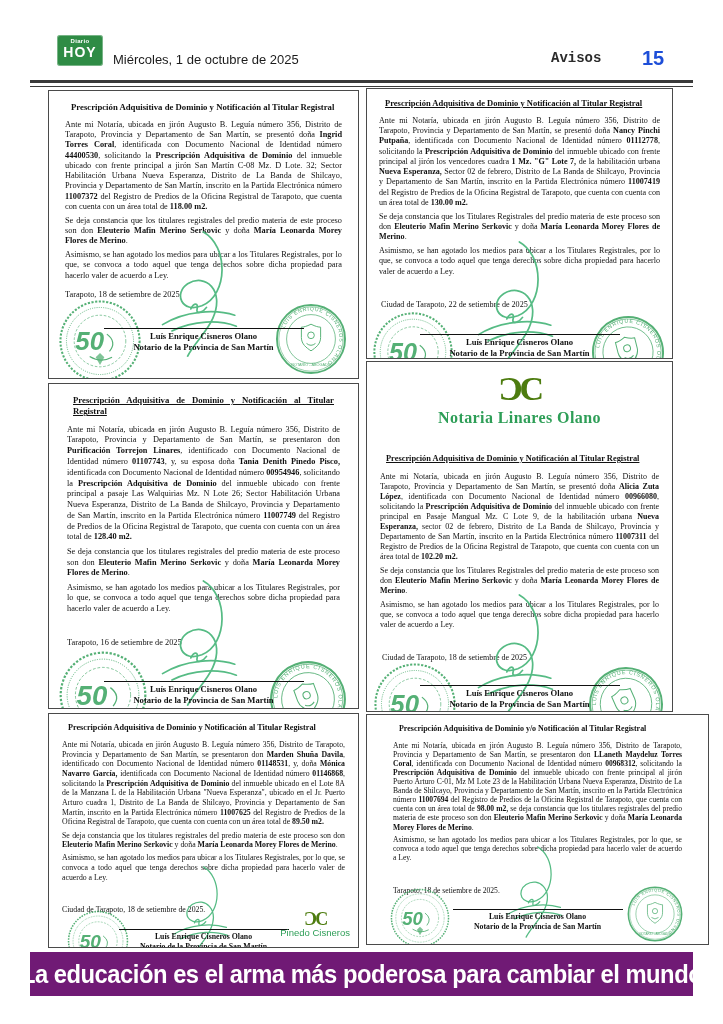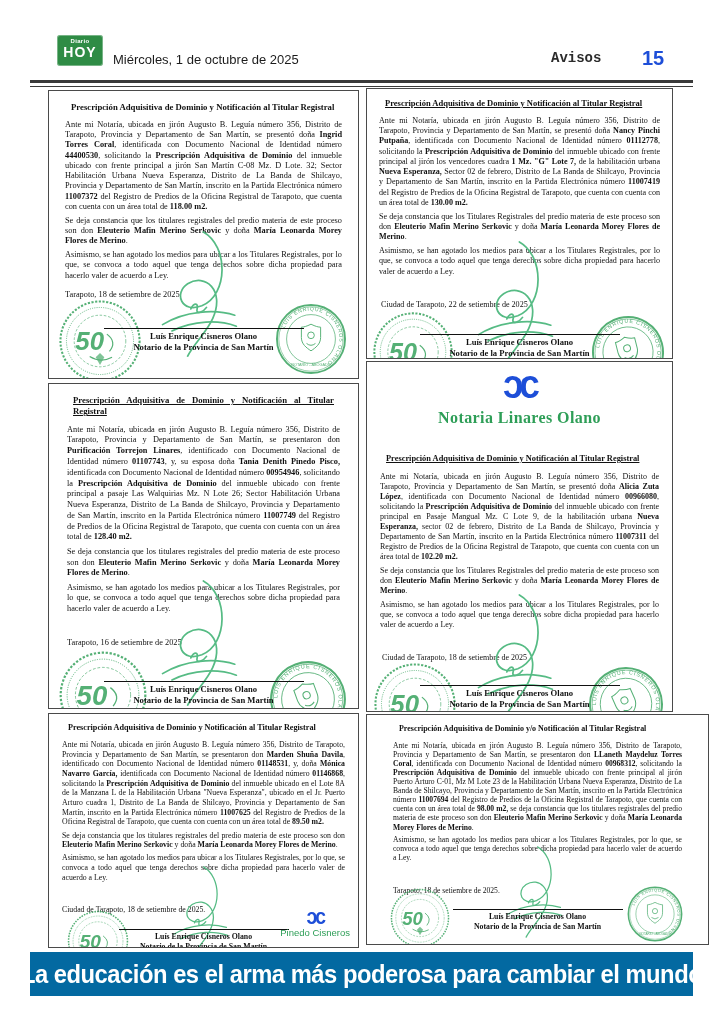--- a/index.html
+++ b/index.html
@@ -54,30 +54,30 @@
   #box3 .sig-block{top:30px;}
   #box4 .sig-block{top:20px;}
   #box5 .sig-block,#box6 .sig-block{top:12px;width:170px;font-size:7.8px;}
   .seal{position:absolute;color:#38a35e;opacity:.85;}
   .squig{position:absolute;left:50%;transform:translateX(-52%);top:-78px;width:110px;height:140px;
     color:#4db87e;opacity:.95;}
   #box5 .squig,#box6 .squig{top:-55px;width:80px;height:100px;}
 
   
   .nc-head{text-align:center;margin:6px 0 26px;}
-  .cc-glyph{font-family:Liberation Mono, monospace;font-weight:bold;color:#1d4ed8;
+  .cc-glyph{font-family:Liberation Serif, serif;font-weight:bold;color:#4d7c0f;
     font-size:34px;line-height:30px;letter-spacing:-.1em;display:inline-block;}
   .nc-name{font-size:16px;font-weight:bold;color:#2e9e57;letter-spacing:.4px;margin-top:4px;
     font-family:"Liberation Serif",serif;}
   .wm{position:absolute;right:8px;bottom:8px;text-align:center;color:#2e9e57;}
   .wm .cc-glyph{font-size:18px;line-height:16px;}
   .wm-text{font-size:9.5px;font-family:"Liberation Sans",sans-serif;color:#2e9e57;}
 
   
-  .banner{position:absolute;left:30px;top:952px;width:663px;height:44px;background:#0369a1;
+  .banner{position:absolute;left:30px;top:952px;width:663px;height:44px;background:#701a75;
     display:flex;align-items:center;justify-content:center;}
   .banner-text{color:#fff;font-family:"Liberation Sans",sans-serif;font-weight:bold;
     font-size:25px;letter-spacing:-.5px;transform:scaleX(.95);white-space:nowrap;}
 
   svg text{font-family:"Liberation Sans",sans-serif;}
 </style>
 </head>
 <body>
 
 <svg width="0" height="0" style="position:absolute" aria-hidden="true">

